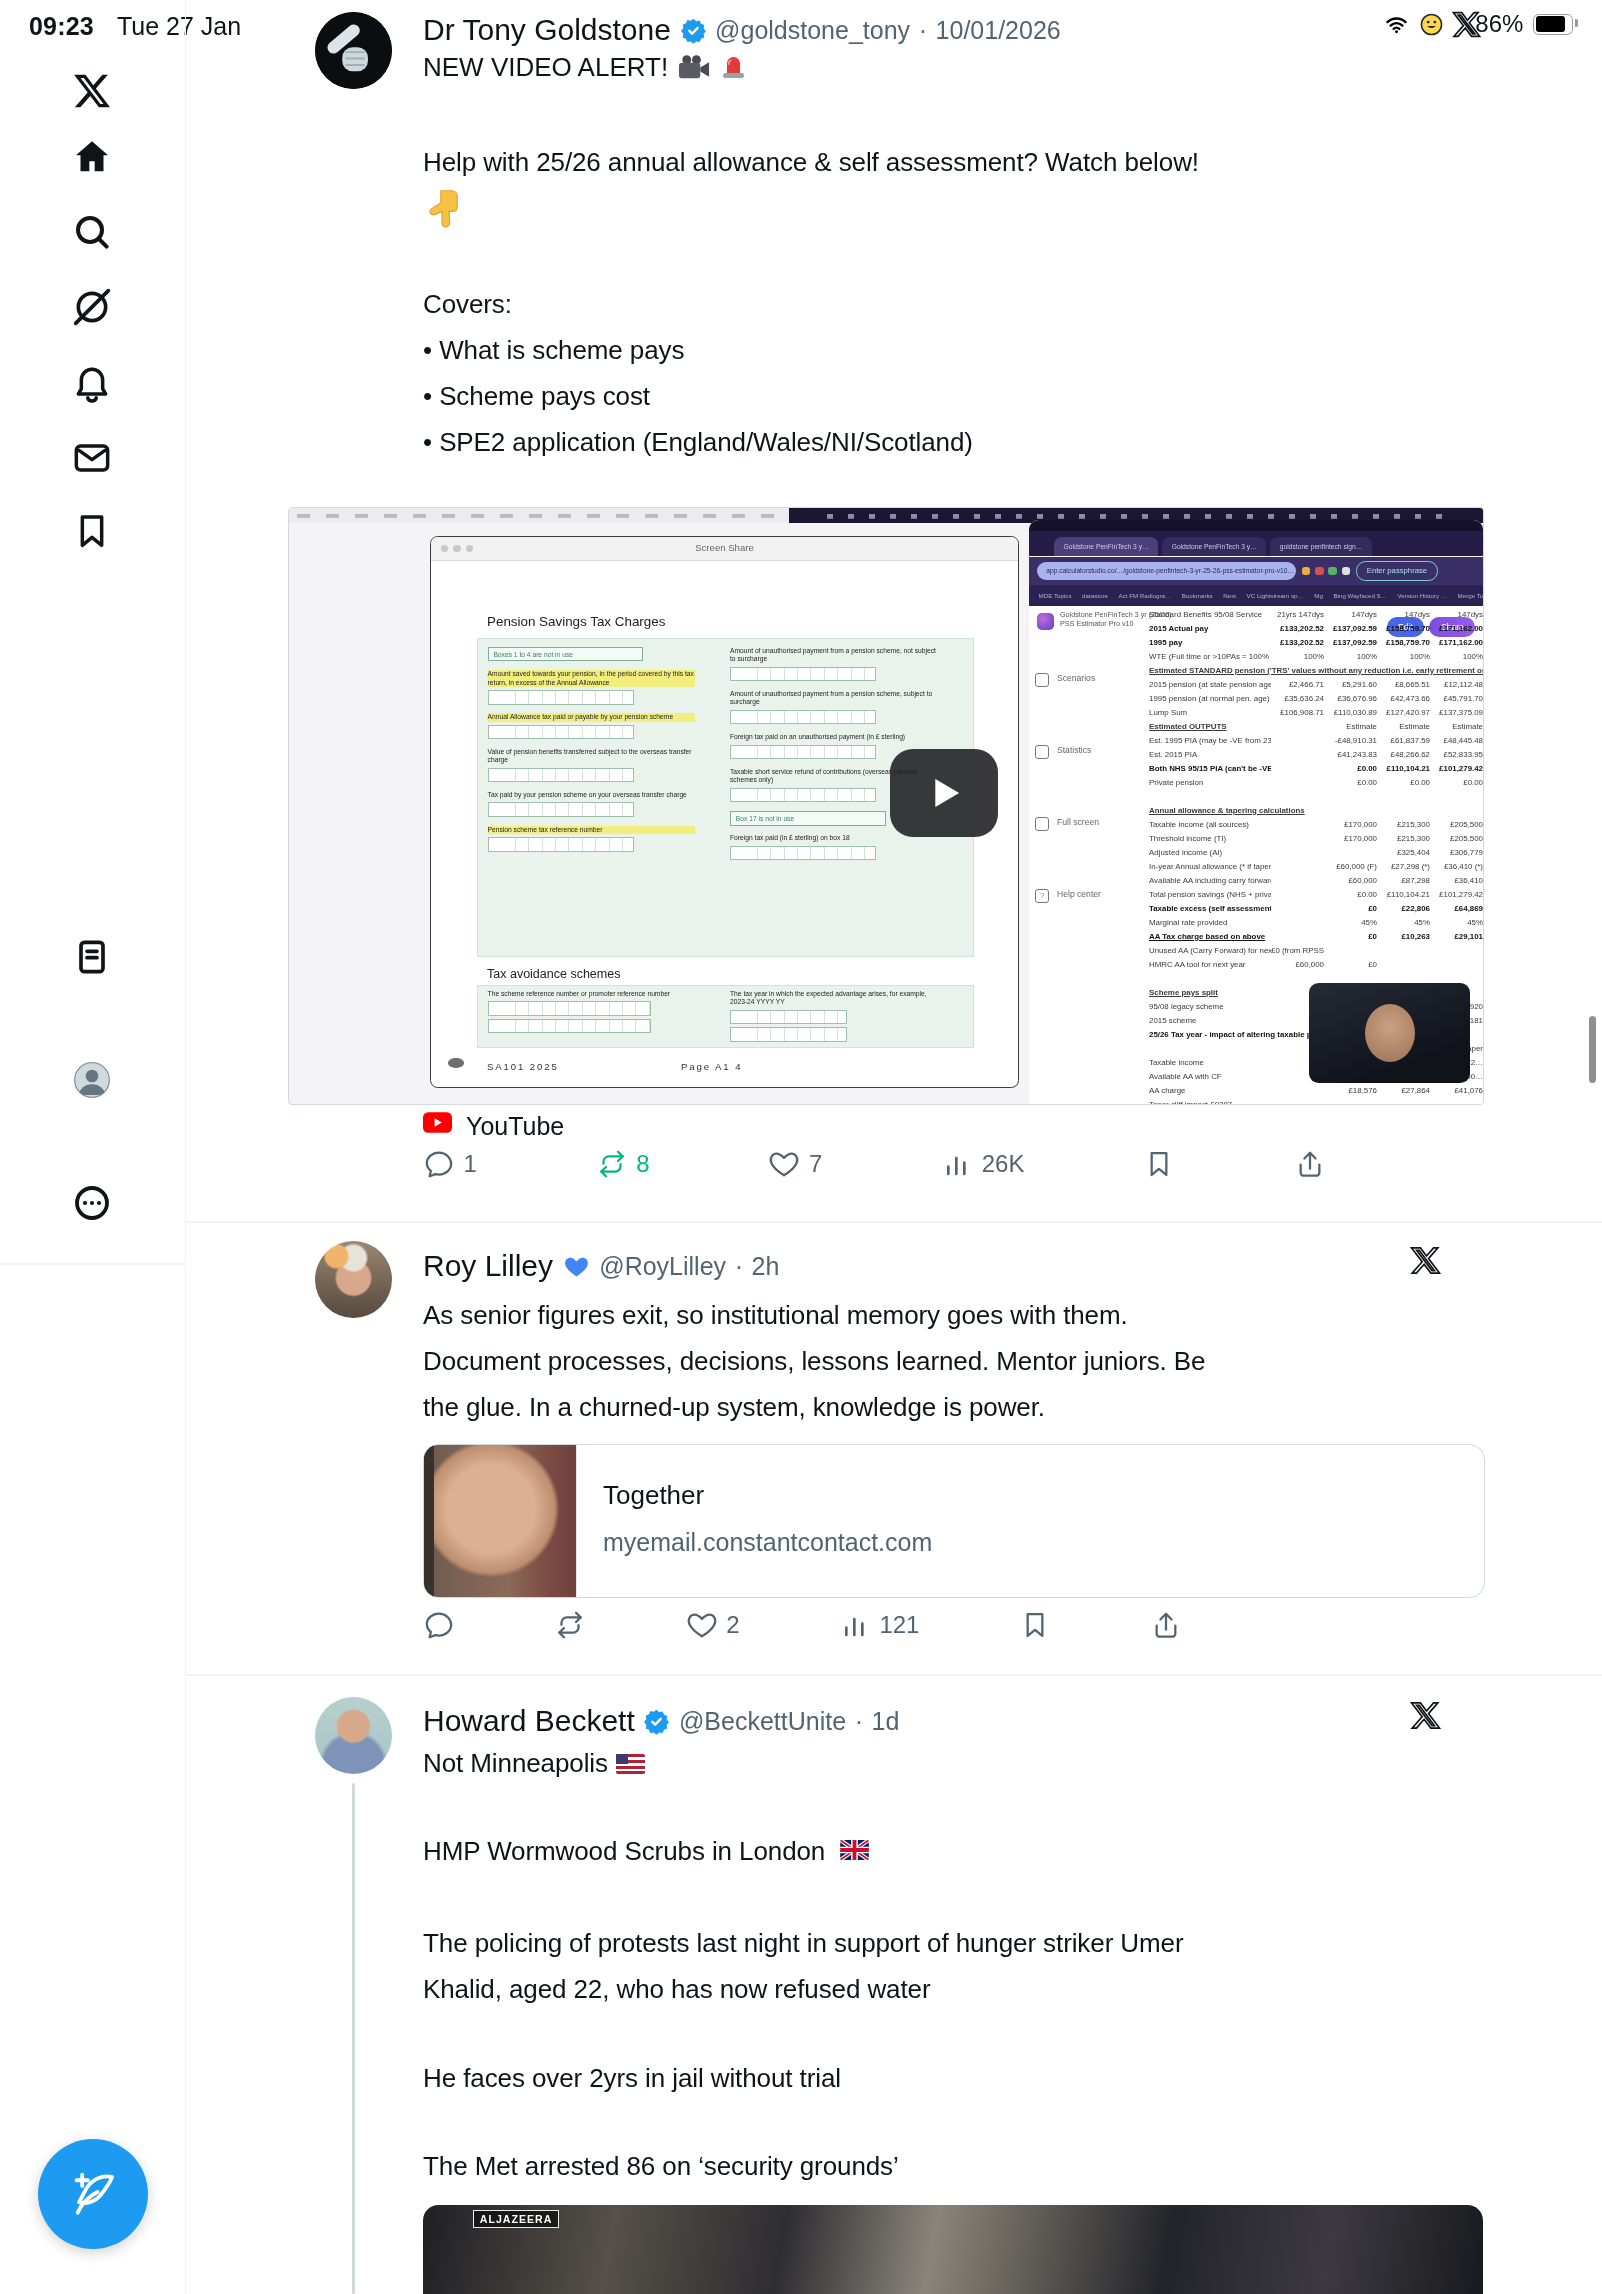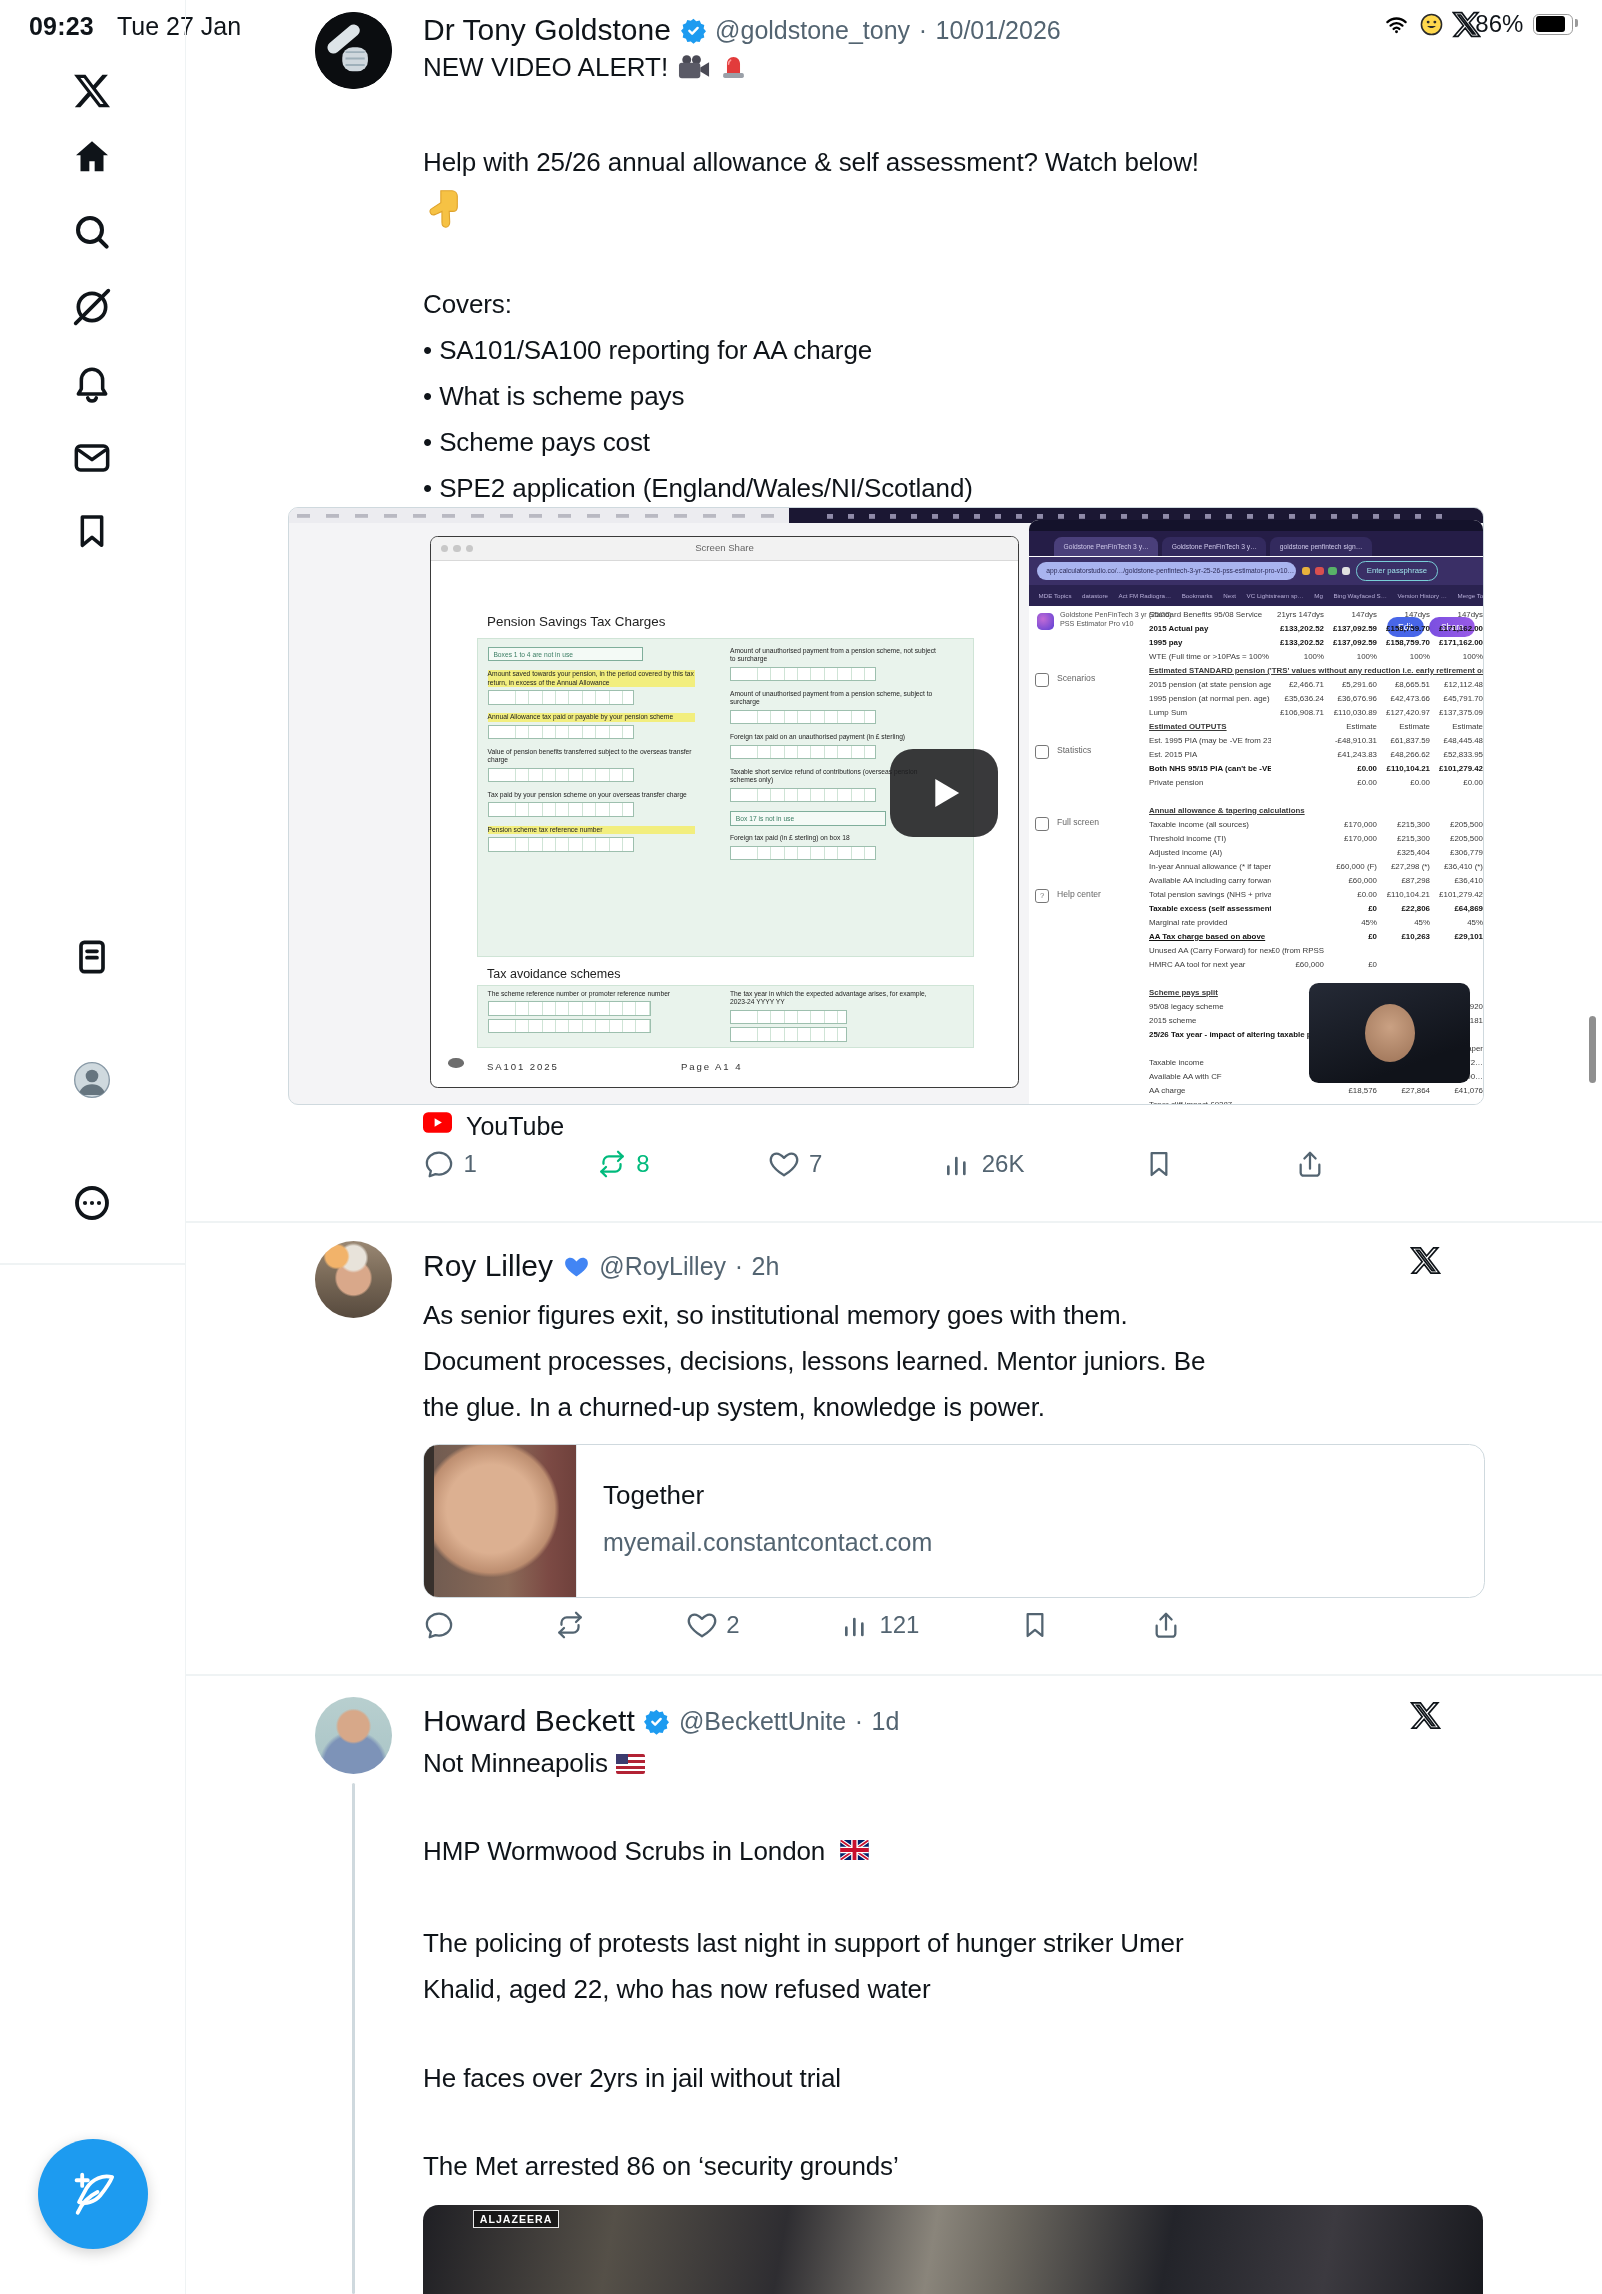--- a/index.html
+++ b/index.html
@@ -32,21 +32,21 @@
   .avatar{position:absolute;width:77px;height:77px;border-radius:50%;overflow:hidden}
   .badge{width:27px;height:27px}
   .cornerx svg{width:31px;height:31px}
   .divider{position:absolute;left:185px;width:1417px;height:1.9px;background:#eff3f4}
   
   .acts{position:absolute;display:flex;justify-content:space-between;align-items:center;height:38px}
   .eg{display:flex;align-items:center;gap:8.6px;font-size:24px;color:#536471}
   .eg svg{width:32px;height:32px;stroke:#536471;fill:none;stroke-width:1.7;stroke-linecap:round;stroke-linejoin:round}
   .eg.green{color:#00ba7c}.eg.green svg{stroke:#00ba7c}
   
-  .video{left:288px;top:507px;width:1194px;height:596px;border:1px solid #cfd9de;border-radius:10px;
+  .video{left:288px;top:507px;width:1194px;height:596px;border:1px solid #cfd9de;border-radius:4px;
          background:#f4f4f6;overflow:hidden}
   .macbar{position:absolute;left:0;top:0;width:1194px;height:15.4px;background:#ececf0;
           background-image:repeating-linear-gradient(90deg,#b9b9c2 0 13.4px,transparent 13.4px 29px);background-size:60% 3.8px;background-position:7.7px 5.8px;background-repeat:no-repeat}
   .macbar-dark{position:absolute;left:500px;top:0;width:695px;height:15.4px;background:#1b1733;
           background-image:repeating-linear-gradient(90deg,#8f8aa8 0 5.8px,transparent 5.8px 21px);background-size:90% 4.8px;background-position:38px 5.8px;background-repeat:no-repeat}
   .lwin{position:absolute;left:141px;top:28px;width:587px;height:550px;background:#fff;border:1.9px solid #3a3a3a;border-radius:7.7px;overflow:hidden}
   .lwin-tb{position:absolute;left:0;top:0;right:0;height:23px;background:#f2f2f2;border-bottom:1px solid #d9d9d9;display:flex;align-items:center}
   .dot3{display:flex;gap:4.8px;margin-left:9.6px}.dot3 i{width:7.7px;height:7.7px;border-radius:50%;background:#c8c8c8}
   .lwin-title{position:absolute;left:0;right:0;top:4.8px;text-align:center;font-size:9.6px;color:#666}
   .formtitle{position:absolute;left:56px;top:77px;font-size:13.4px;color:#222}
@@ -298,21 +298,20 @@
   </span>
 </div>
 <div class="tx" style="left:423px;top:140px">Help with 25/26 annual allowance &amp; self assessment? Watch below!</div>
 <div class="a" style="left:425px;top:188px">
   <svg width="38" height="42" viewBox="0 0 24 26">
       <path d="M10 1.5h7c2 0 3.4 1.5 3.4 3.4v6.8c0 1.6-1.1 2.8-2.9 2.8h-2.2l.3 6.7c.1 2-1 3.3-2.5 3.3s-2.4-1.2-2.4-3.1v-6.9l-4.2 1.9c-2.9 1.2-4.6-2.3-2-3.8L10 9z" fill="#f6c244" stroke="#dfa32c" stroke-width=".7"></path>
     </svg>
 </div>
 <div class="tx" id="covers" style="left:423px;top:281px;line-height:46px">
     <div class="bl">Covers:</div>
-    <div class="bl">• SA101/SA100 reporting for AA charge</div>
     <div class="bl">• What is scheme pays</div>
     <div class="bl">• Scheme pays cost</div>
     <div class="bl">• SPE2 application (England/Wales/NI/Scotland)</div>
   </div>
 
 <div class="a video">
   <div class="macbar"></div>
   <div class="macbar-dark"></div>
 
   <div class="lwin">

